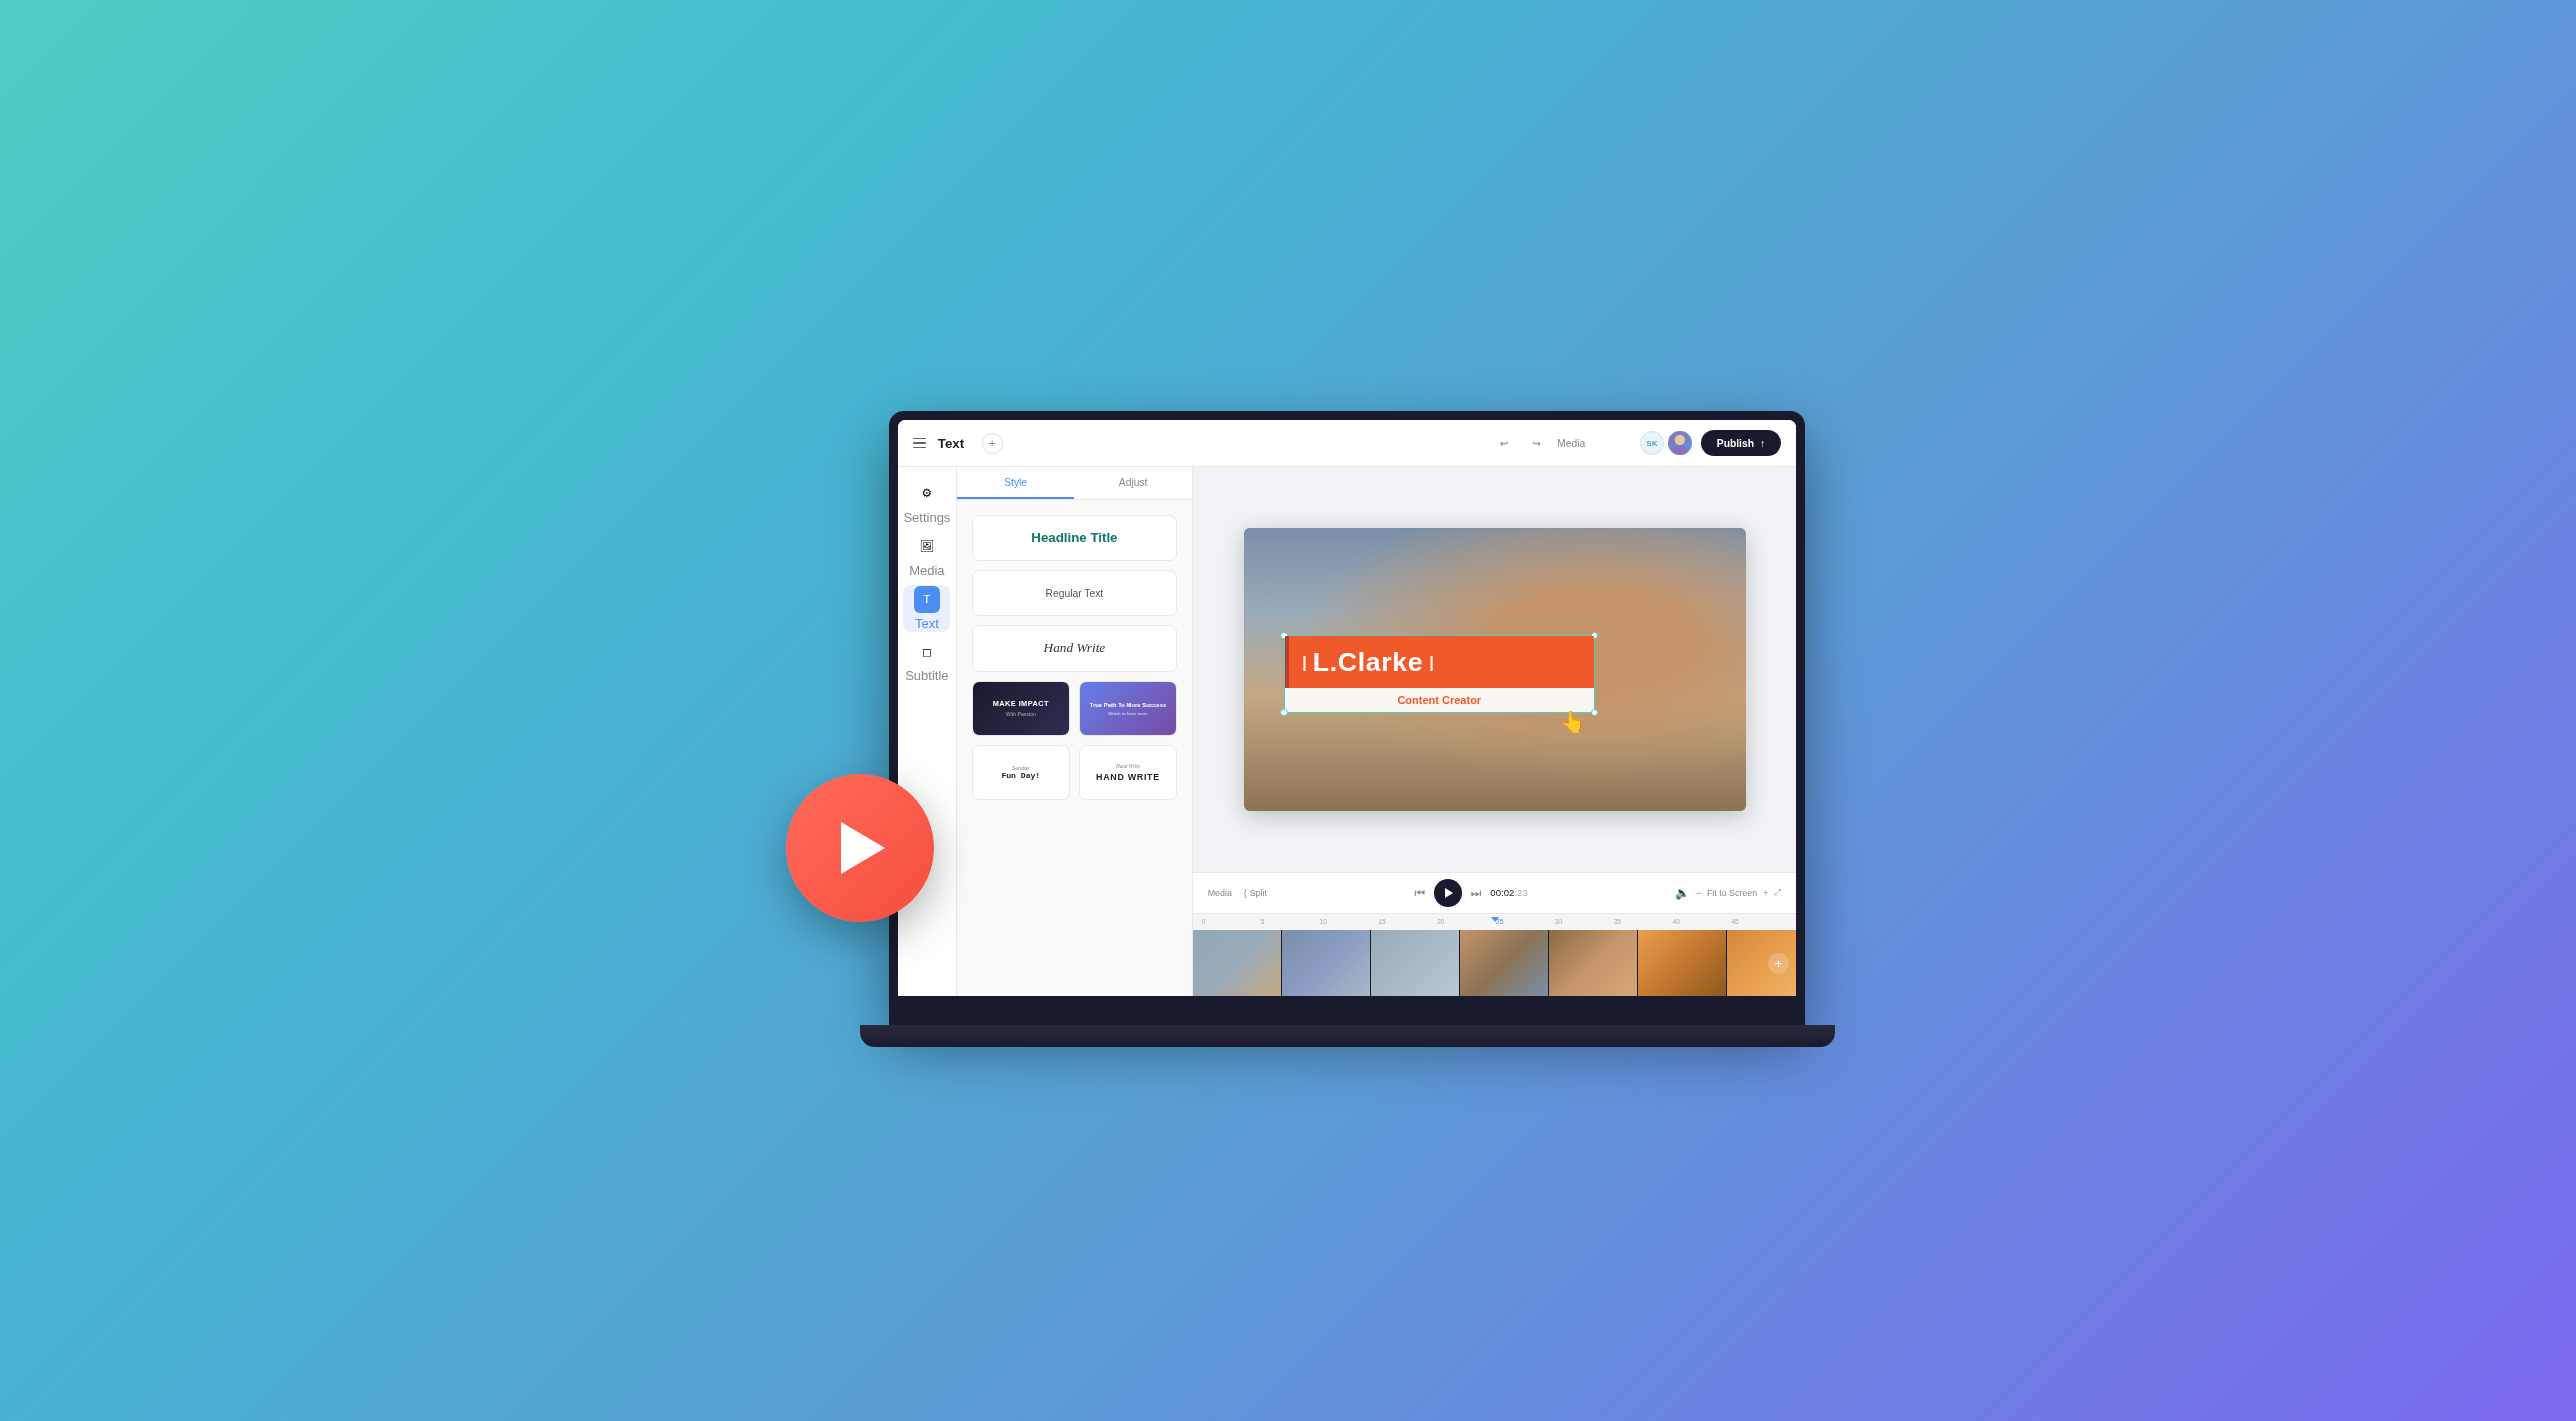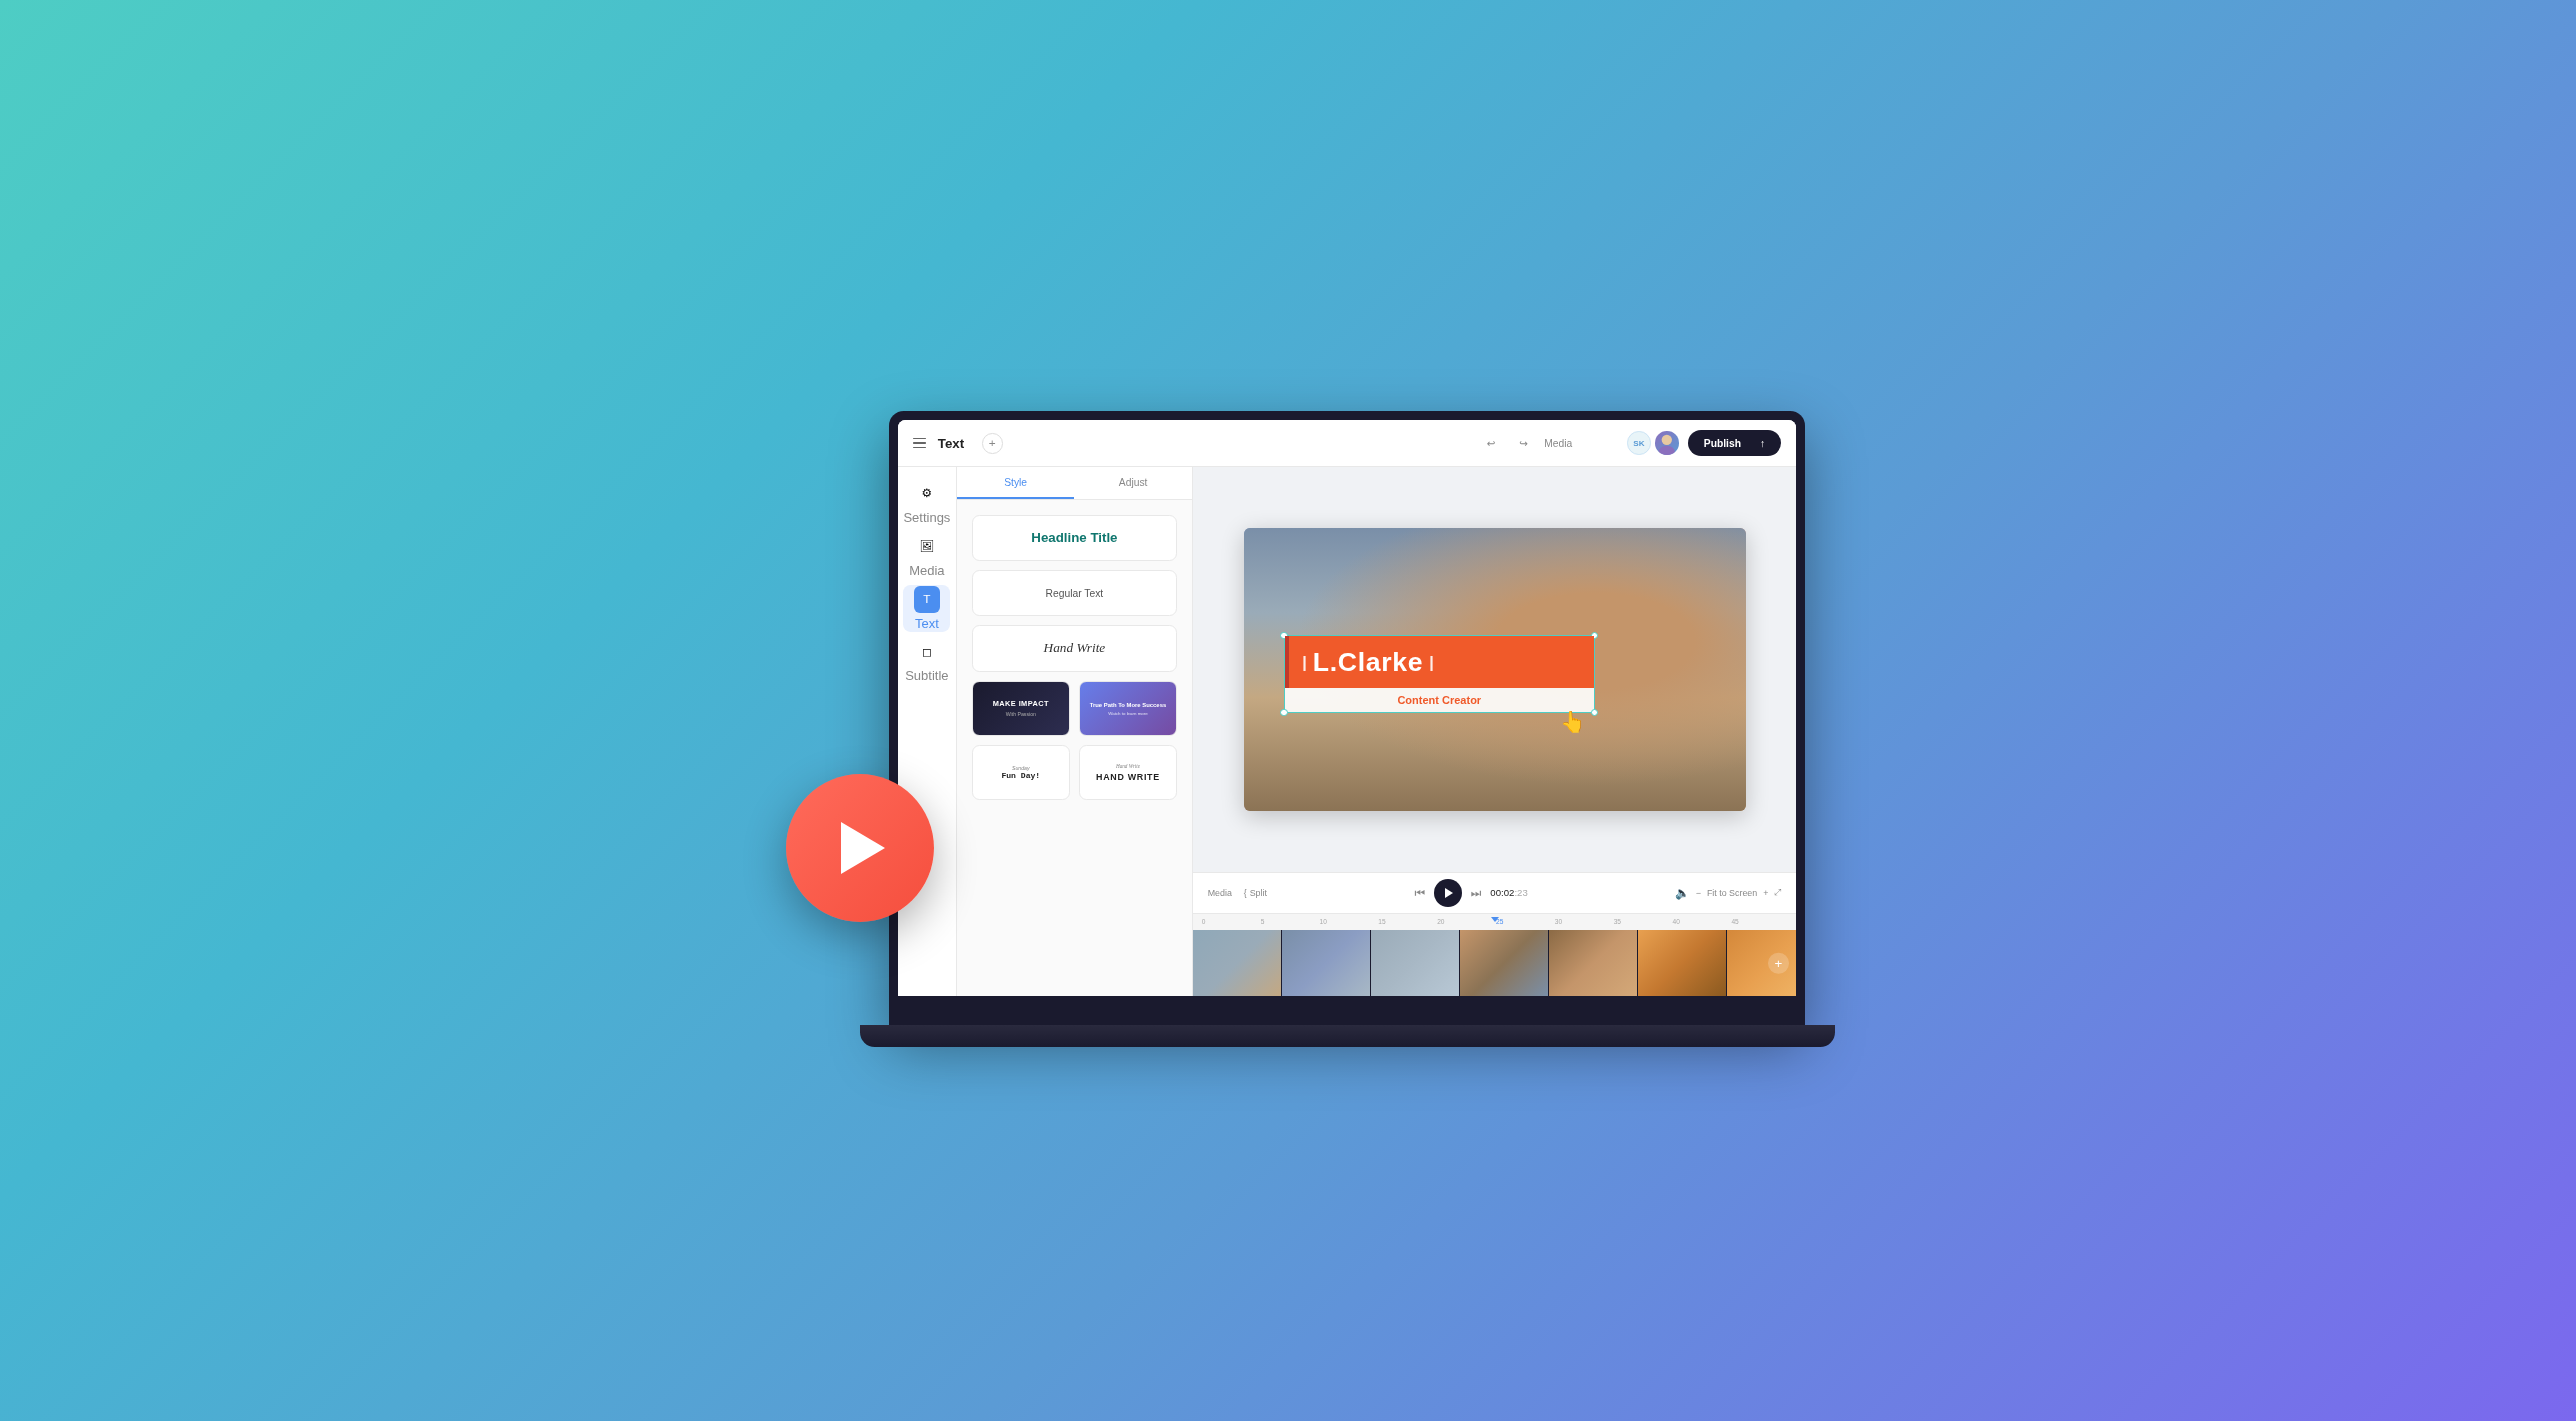--- a/index.html
+++ b/index.html
@@ -176,21 +176,21 @@
       background: #1a1a2e;
       color: white;
       border: none;
       border-radius: 18.5px;
       padding: 7.4px 16.2px;
       font-size: 10.3px;
       font-weight: 600;
       cursor: pointer;
       display: flex;
       align-items: center;
-      gap: 19px;
+      gap: 6px;
     }
 
     
     .main-content {
       display: flex;
       flex: 1;
       overflow: hidden;
     }
 
     

